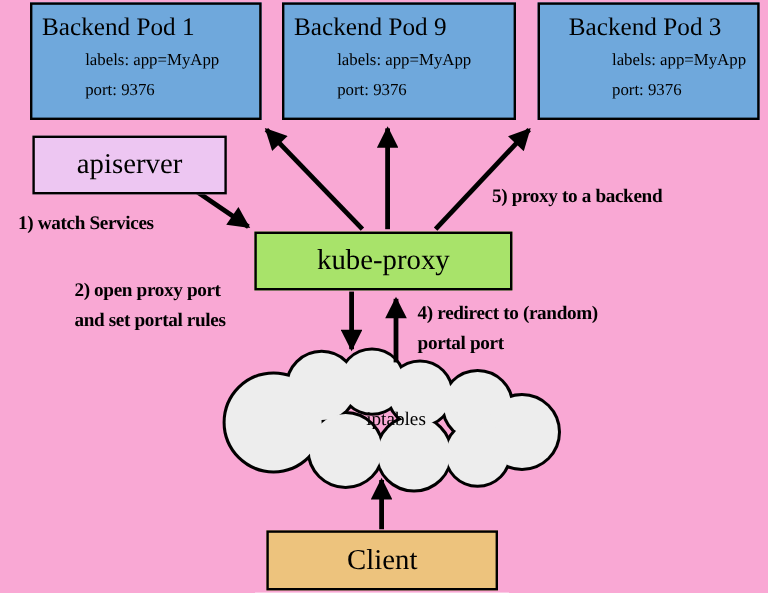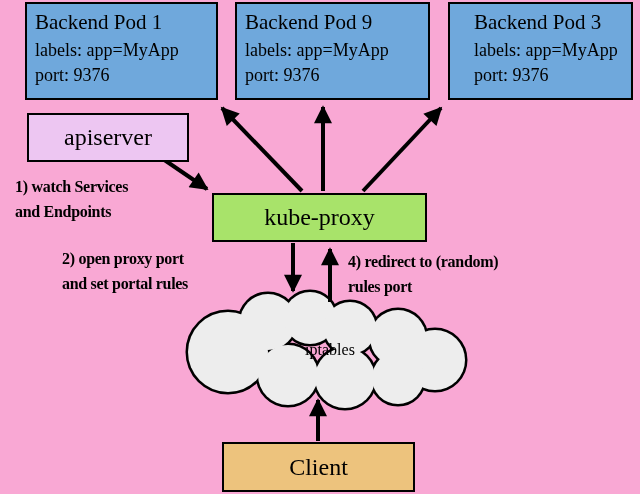--- a/index.html
+++ b/index.html
@@ -6,21 +6,21 @@
   .canvas{
     position:relative;width:640px;height:494px;background:#f9a8d4;overflow:hidden;
     font-family:Liberation Serif, serif;color:#000;
   }
   .layer-svg{position:absolute;left:0;top:0;z-index:1;}
   .box{
     position:absolute;box-sizing:border-box;border:2.5px solid #000;z-index:2;
   }
   .pod{padding:3px 7px 0 8px;}
   .pod-title{font-size:21px;line-height:31px;white-space:nowrap;}
-  .pod-line{font-size:18px;line-height:25px;white-space:nowrap;}
+  .pod-line{font-size:14px;line-height:25px;white-space:nowrap;margin-left:36px;}
   .center-label{
     display:flex;align-items:center;justify-content:center;
     font-size:24px;white-space:nowrap;
   }
   .note{
     position:absolute;z-index:3;font-weight:bold;font-size:16px;line-height:25px;
     white-space:nowrap;letter-spacing:-0.3px;
   }
   .cloud-label{
     position:absolute;z-index:3;font-size:16px;line-height:18px;
@@ -102,28 +102,30 @@
   </div>
 
   <div class="box center-label" style="left: 212px; top: 193px; width: 215px; height: 49px; background-color: rgb(168, 227, 106);">
     <span>kube-proxy</span>
   </div>
 
   <div class="cloud-label" style="left:270px;top:341px;width:120px">iptables</div>
 
   <div class="note" style="left:15px;top:174px">
     <div>1) watch Services</div>
-    <div>and Endpoints</div>
   </div>
 
-  <div class="note" style="left:62px;top:246px">
+  <div class="note" style="left:62px;top:230px">
     <div>2) open proxy port</div>
     <div>and set portal rules</div>
   </div>
 
 
   <div class="note" style="left:348px;top:249px">
     <div>4) redirect to (random)</div>
-    <div>rules port</div>
+    <div>portal port</div>
   </div>
 
+  <div class="note" style="left:410px;top:151px">
+    <div>5) proxy to a backend</div>
+  </div>
 
 </div>
 
 </body></html>

